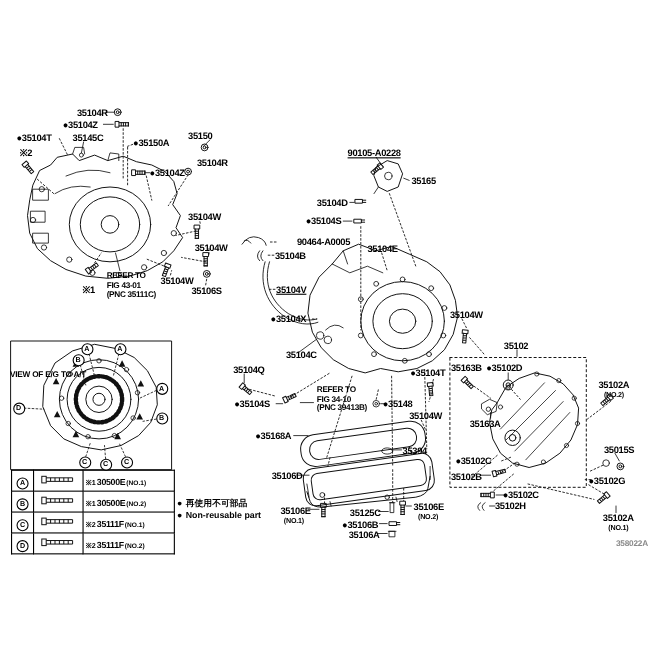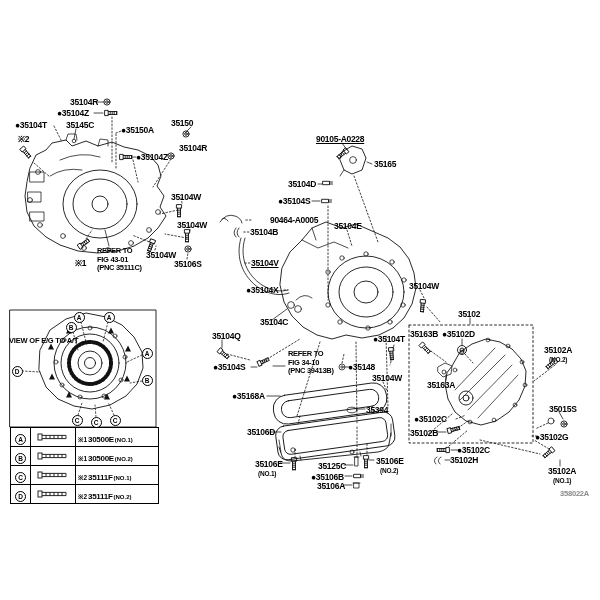--- a/index.html
+++ b/index.html
@@ -367,15 +367,19 @@
           <td class="c-letter"><span class="callout tcall">D</span></td>
           <td class="c-icon"><svg width="32" height="10" viewBox="0 0 32 10" fill="none" stroke="#111" stroke-width="0.9">
               <rect x="1" y="2" width="4" height="6"></rect>
               <path d="M5,3.4 h24 M5,6.6 h24 M9,3.4 v3.2 M13,3.4 v3.2 M17,3.4 v3.2 M21,3.4 v3.2 M25,3.4 v3.2 M29,3.4 v3.2"></path>
             </svg></td>
           <td class="c-part"><span class="note">※2</span><span class="pn">35111F</span><span class="no">(NO.2)</span></td>
         </tr>
       </tbody>
   </table>
 
+  <div id="legend">
+      <div class="legend-line"><span class="bullet">●</span><span>再使用不可部品</span></div>
+      <div class="legend-line"><span class="bullet">●</span><span>Non-reusable part</span></div>
+    </div>
 
   <div id="diagram-code">358022A</div>
 </div>
 
 </body></html>

